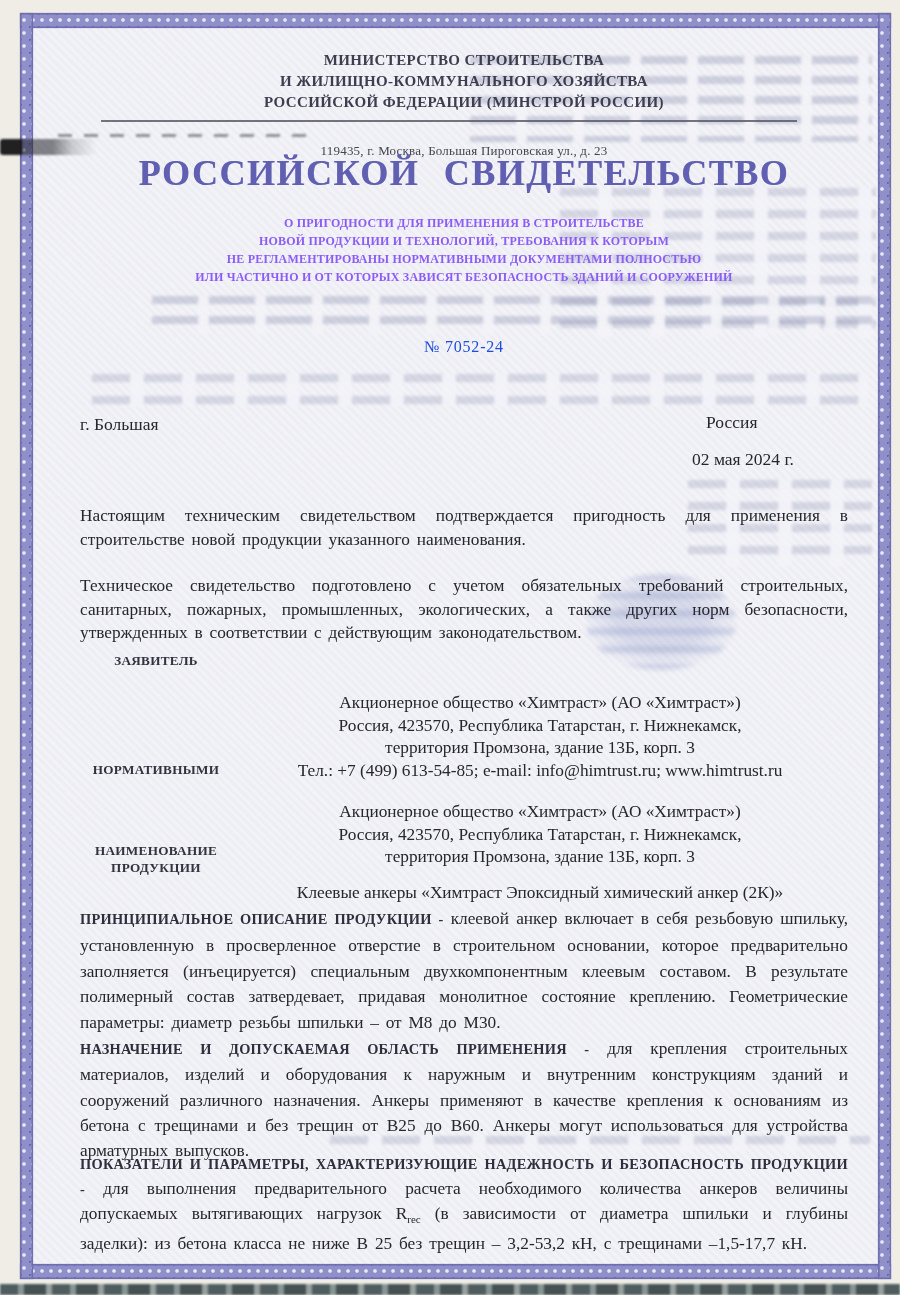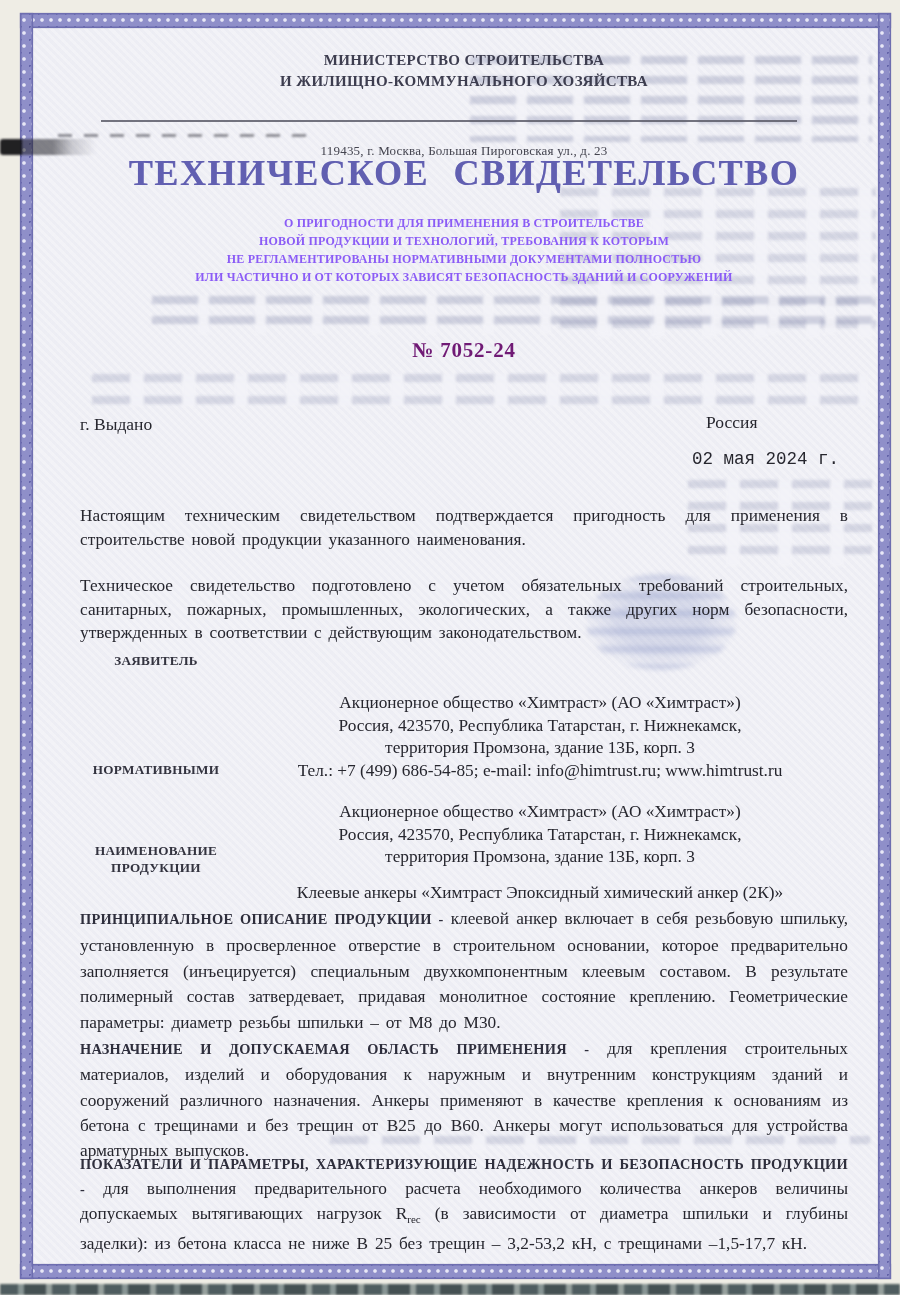--- a/index.html
+++ b/index.html
@@ -50,24 +50,24 @@
   
   .content{position:absolute;left:0;top:0;width:900px;height:1295px;z-index:4;color:#26262e;}
   .abs{position:absolute;left:80px;width:768px;}
   .center{text-align:center;}
   .ministry{top:50px;font-weight:bold;font-size:15px;line-height:21px;letter-spacing:.4px;color:#3d3d4f;}
   .rule{position:absolute;left:101px;top:120px;width:696px;height:2px;background:#5c5c68;opacity:.85;}
   .address{top:127px;font-size:13px;color:#44444f;letter-spacing:.2px;margin-top:16px;}
   .doc-title{top:152px;font-weight:bold;font-size:36px;letter-spacing:1.5px;word-spacing:14px;color:#615fb1;
     text-shadow:.3px .3px .5px rgba(97,95,177,.55);}
   .subtitle{top:214px;font-weight:bold;font-size:12px;line-height:18px;letter-spacing:.2px;color:#8b5cf6;}
-  .number{top:338px;font-weight:bold;font-size:21px;letter-spacing:.8px;color:#701a75;}
+  .number{top:338px;font-weight:normal;font-size:16px;letter-spacing:.8px;color:#1d4ed8;}
   .city{position:absolute;left:80px;top:414px;font-size:17.5px;}
   .issued{position:absolute;left:706px;top:412px;font-size:17.5px;}
-  .issue-date{position:absolute;left:692px;top:449px;font-size:17.5px;font-family:Liberation Mono, monospace;}
+  .issue-date{position:absolute;left:692px;top:449px;font-size:17.5px;}
   .para{font-size:17.3px;line-height:23.5px;text-align:justify;word-spacing:2.5px;}
   .p1{top:504px;}
   .p2{top:574px;}
   .field{position:absolute;left:80px;width:768px;display:flex;text-align:center;}
   .f1{top:648px;}.f2{top:757px;}.f3{top:838px;}
   .field .lbl{flex:0 0 152px;font-weight:bold;font-size:13.2px;line-height:17px;letter-spacing:.3px;color:#33333f;padding-top:4px;}
   .field .val{flex:1;font-size:17.3px;line-height:22.5px;margin-top:44px;}
   .sect{font-size:17.3px;text-align:justify;word-spacing:2.5px;}
   .sect .lead{font-weight:bold;font-size:14.4px;letter-spacing:.25px;color:#2e2e3c;}
   .desc{top:906px;line-height:25.8px;}
@@ -97,51 +97,52 @@
 
   <div class="scan-smudge-left"></div>
   <div class="scan-dots-line"></div>
   <div class="scan-bottom"></div>
 
   <div class="content">
 
     <div class="abs center ministry">
       <div>МИНИСТЕРСТВО СТРОИТЕЛЬСТВА</div>
       <div>И ЖИЛИЩНО-КОММУНАЛЬНОГО ХОЗЯЙСТВА</div>
+      <div>РОССИЙСКОЙ ФЕДЕРАЦИИ (МИНСТРОЙ РОССИИ)</div>
     </div>
 
     <div class="rule"></div>
 
     <div class="abs center address">119435, г. Москва, Большая Пироговская ул., д. 23</div>
 
-    <div class="abs center doc-title">ТЕХНИЧЕСКОЕ СВИДЕТЕЛЬСТВО</div>
+    <div class="abs center doc-title">РОССИЙСКОЙ СВИДЕТЕЛЬСТВО</div>
 
     <div class="abs center subtitle">
       <div>О ПРИГОДНОСТИ ДЛЯ ПРИМЕНЕНИЯ В СТРОИТЕЛЬСТВЕ</div>
       <div>НОВОЙ ПРОДУКЦИИ И ТЕХНОЛОГИЙ, ТРЕБОВАНИЯ К КОТОРЫМ</div>
       <div>НЕ РЕГЛАМЕНТИРОВАНЫ НОРМАТИВНЫМИ ДОКУМЕНТАМИ ПОЛНОСТЬЮ</div>
       <div>ИЛИ ЧАСТИЧНО И ОТ КОТОРЫХ ЗАВИСЯТ БЕЗОПАСНОСТЬ ЗДАНИЙ И СООРУЖЕНИЙ</div>
     </div>
 
     <div class="abs center number">№ 7052-24</div>
 
-    <div class="city">г. Выдано</div>
+    <div class="city">г. Большая</div>
     <div class="issued">Россия</div>
     <div class="issue-date">02 мая 2024 г.</div>
 
     <div class="abs para p1">Настоящим техническим свидетельством подтверждается пригодность для применения в строительстве новой продукции указанного наименования.</div>
     <div class="abs para p2">Техническое свидетельство подготовлено с учетом обязательных требований строительных, санитарных, пожарных, промышленных, экологических, а также других норм безопасности, утвержденных в соответствии с действующим законодательством.</div>
 
     <div class="field f1">
       <div class="lbl">ЗАЯВИТЕЛЬ</div>
       <div class="val">
         <div>Акционерное общество «Химтраст» (АО «Химтраст»)</div>
         <div>Россия, 423570, Республика Татарстан, г. Нижнекамск,</div>
         <div>территория Промзона, здание 13Б, корп. 3</div>
-        <div>Тел.: +7 (499) 686-54-85; e-mail: info@himtrust.ru; www.himtrust.ru</div>
+        <div>Тел.: +7 (499) 613-54-85; e-mail: info@himtrust.ru; www.himtrust.ru</div>
       </div>
     </div>
 
     <div class="field f2">
       <div class="lbl">НОРМАТИВНЫМИ</div>
       <div class="val">
         <div>Акционерное общество «Химтраст» (АО «Химтраст»)</div>
         <div>Россия, 423570, Республика Татарстан, г. Нижнекамск,</div>
         <div>территория Промзона, здание 13Б, корп. 3</div>
       </div>

